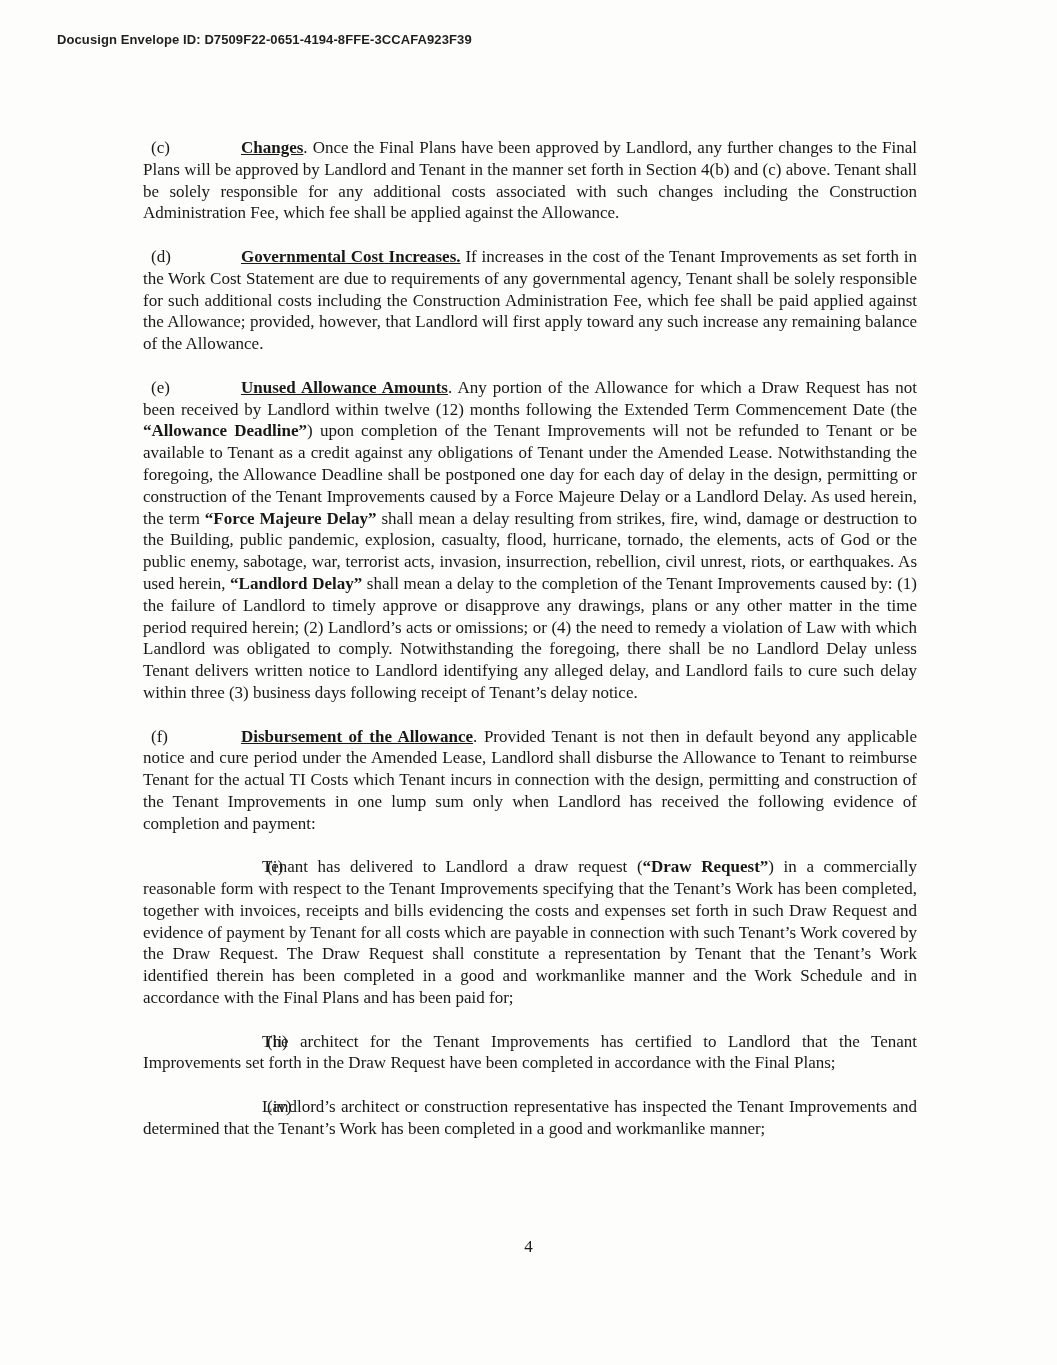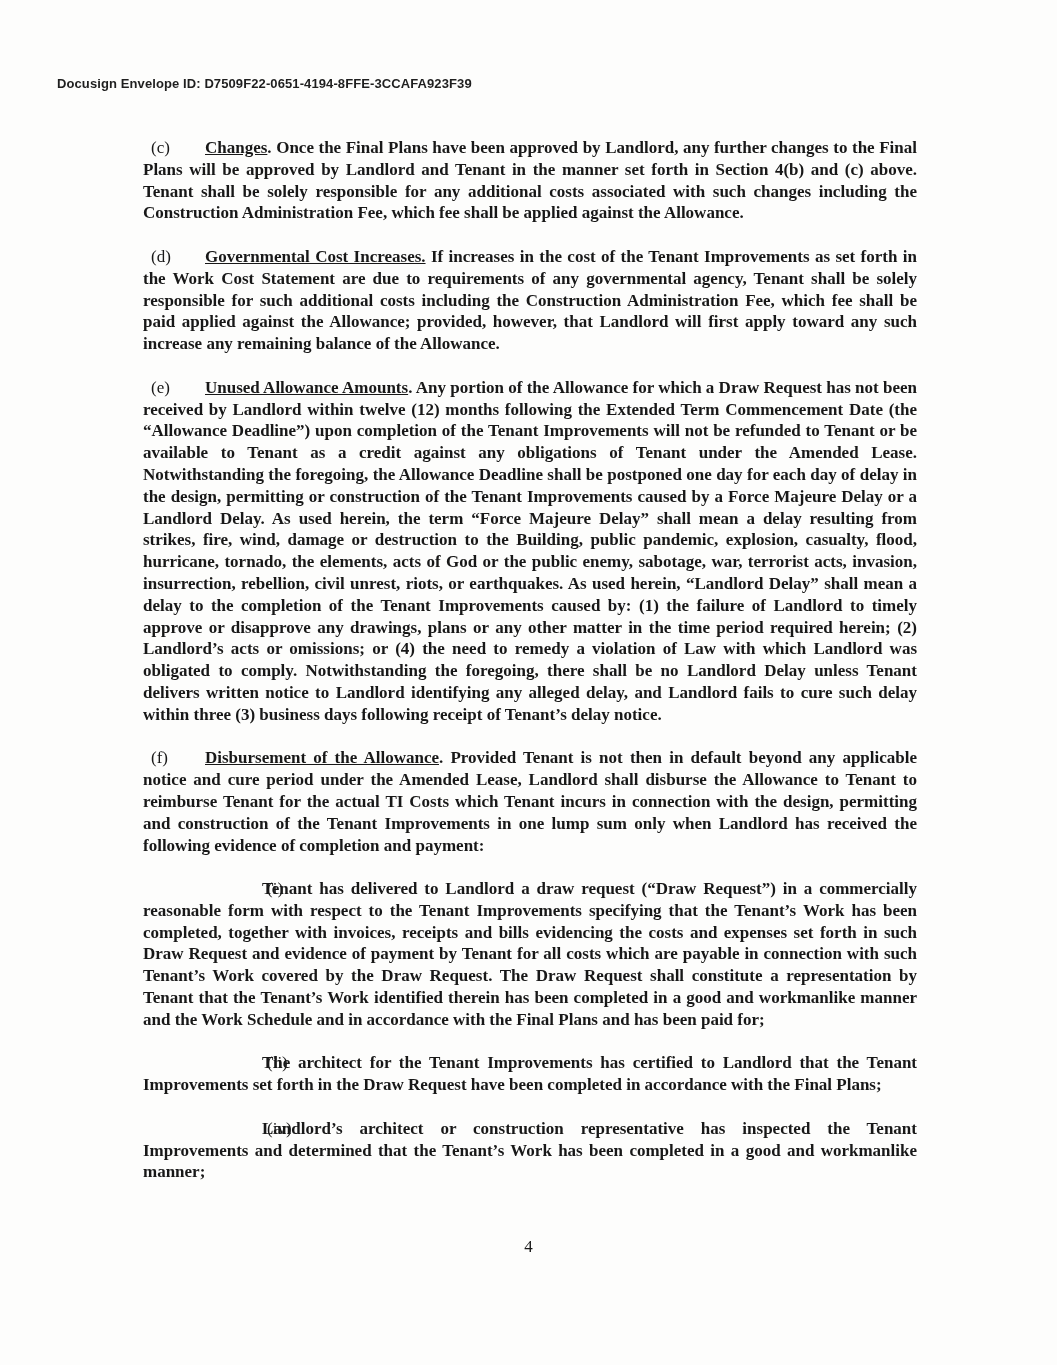--- a/index.html
+++ b/index.html
@@ -19,44 +19,43 @@
   }
   .envelope-id {
     position: absolute;
     top: 32px;
     left: 57px;
     font-family: "Liberation Sans", "DejaVu Sans", sans-serif;
     font-size: 13px;
     font-weight: bold;
     color: #1f1f1f;
     letter-spacing: 0.1px;
-    margin-top: 44px;
   }
   .doc-body {
     position: absolute;
     top: 137px;
     left: 143px;
     width: 774px;
   }
   .para {
     font-size: 17px;
     line-height: 21.8px;
     text-align: justify;
     margin: 0 0 21.8px 0;
   }
   .para .label {
     display: inline-block;
   }
   .para.main { text-indent: 4px; }
   .para.main .label { width: 58px; }
   .para.sub  { text-indent: 62px; }
   .para.sub .label { width: 57px; }
-  .r-plain { font-weight: bold; }
+  .r-plain { font-weight: normal; }
   .r-bold { font-weight: bold; font-family: Liberation Serif, serif; }
-  .r-boldunderline { font-weight: bold; text-decoration: underline; }
+  .r-boldunderline { font-weight: bold; text-decoration: underline; margin-left: 36px; }
   .page-number {
     position: absolute;
     left: 0;
     right: 0;
     top: 1237px;
     text-align: center;
     font-size: 17px;
     color: #181818;
   }
 </style>

